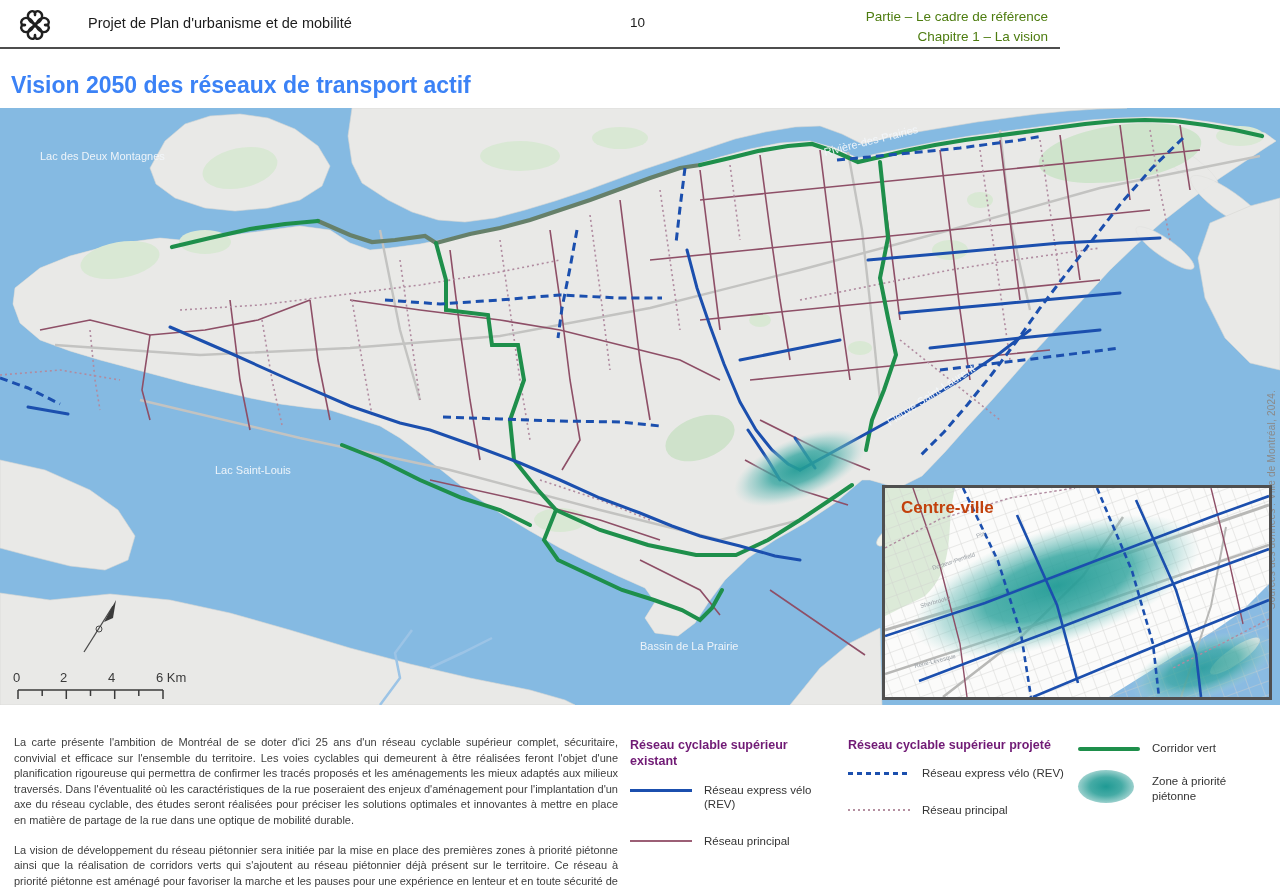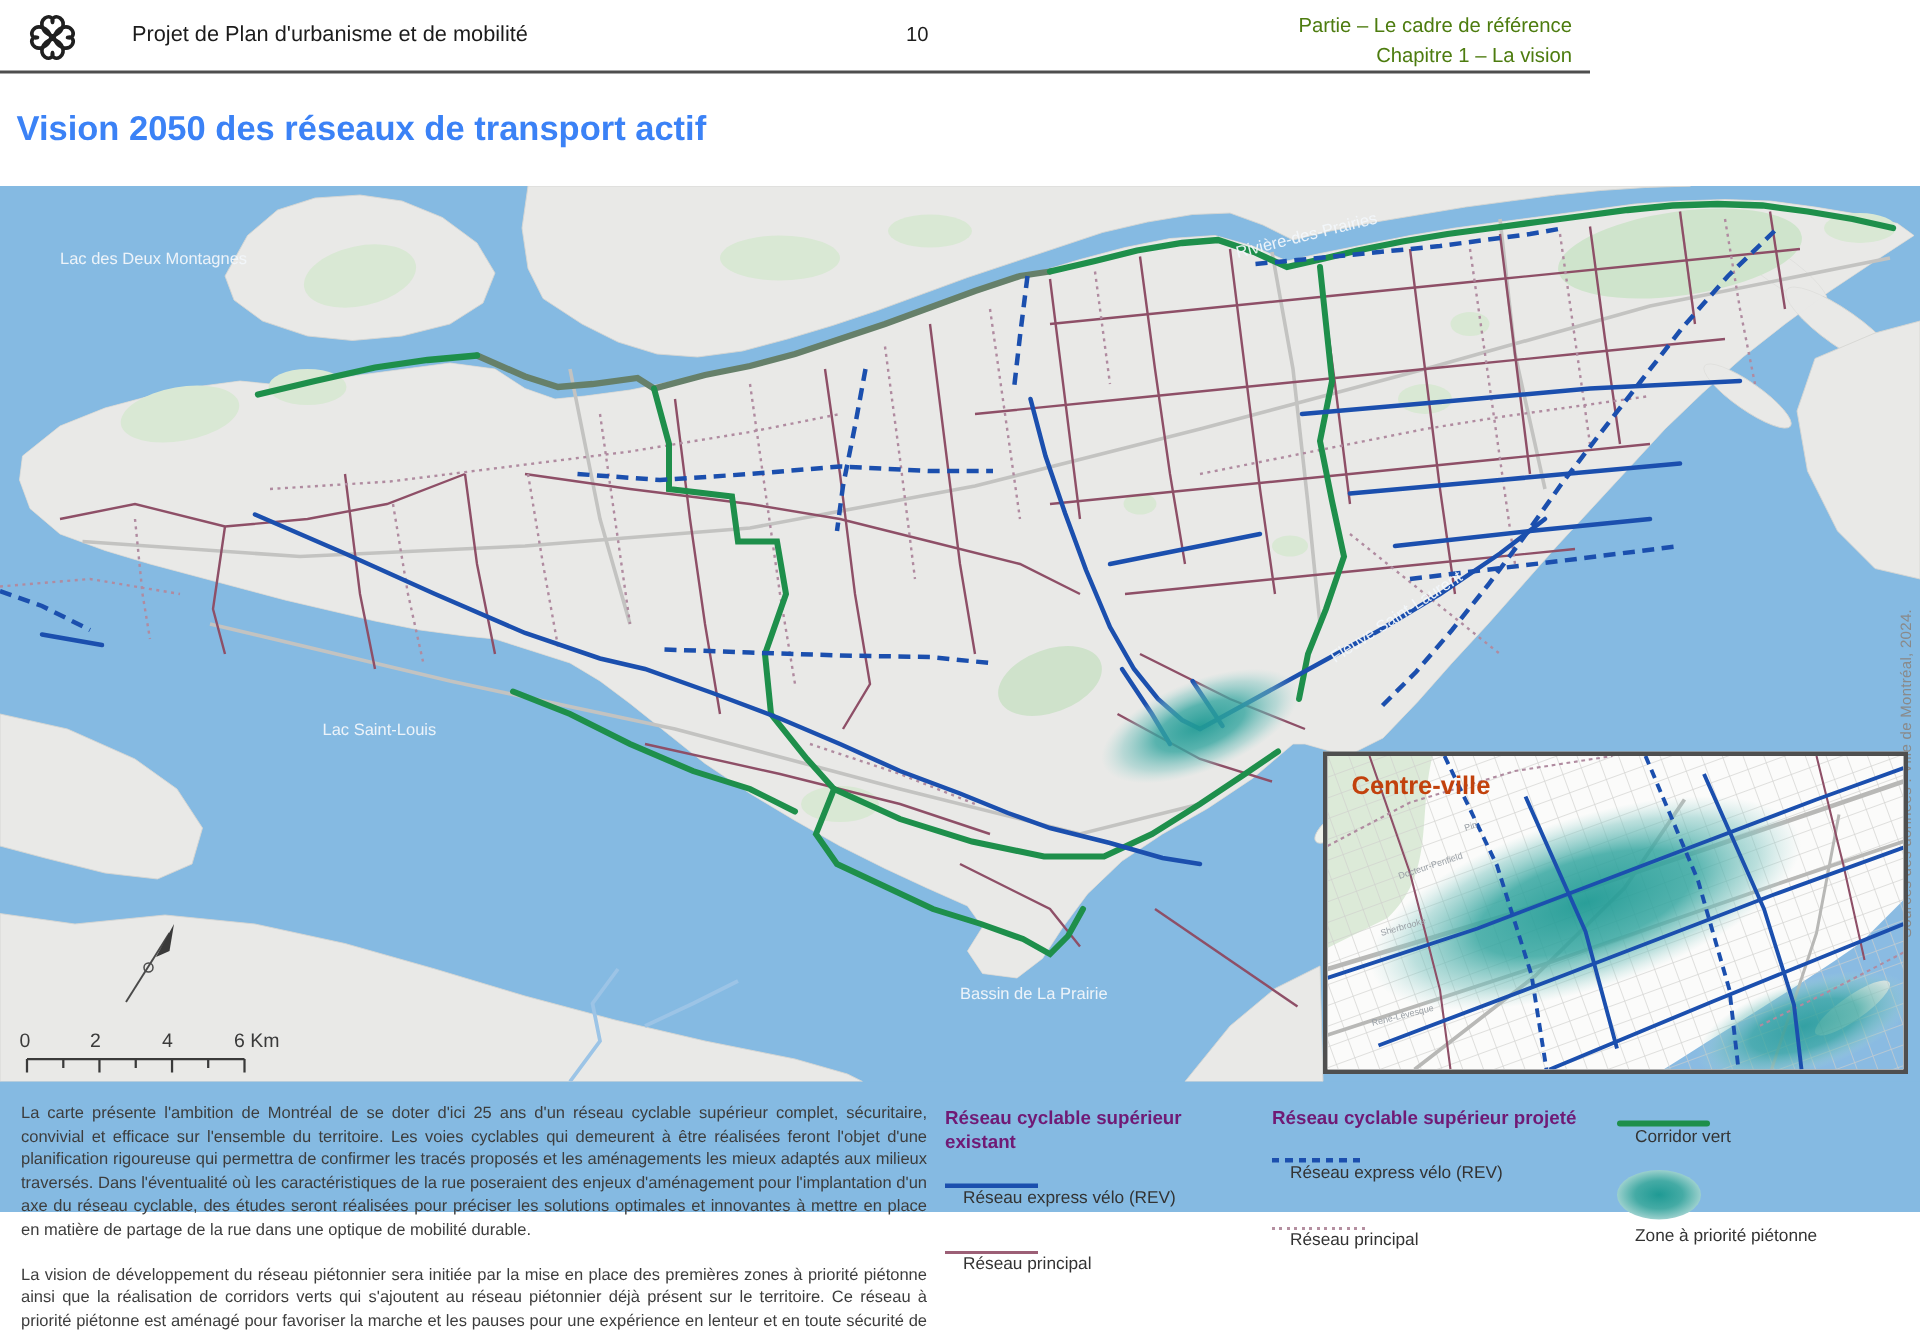--- a/index.html
+++ b/index.html
@@ -2,44 +2,44 @@
 <html><head>
 <meta charset="utf-8">
 <style>
   html,body{margin:0;padding:0;background:#ffffff;}
   .page{position:relative;width:1280px;height:890px;background:#ffffff;overflow:hidden;
         font-family:"Liberation Sans","DejaVu Sans",sans-serif;color:#1a1a1a;}
   
   .header{position:absolute;left:0;top:0;width:1060px;height:47px;border-bottom:2px solid #4e4e4e;background:#fff;}
   .logo{position:absolute;left:14px;top:5px;width:42px;height:40px;}
   .doc-title{position:absolute;left:88px;top:15px;font-size:14.5px;color:#1c1c1c;}
-  .page-num{position:absolute;left:604px;top:15px;font-size:13.5px;color:#1c1c1c;}
+  .page-num{position:absolute;left:630px;top:15px;font-size:13.5px;color:#1c1c1c;}
   .header-right{position:absolute;right:12px;top:7px;text-align:right;font-size:13.5px;line-height:1.45;color:#4d7c0f;}
   
   .main-title{position:absolute;left:11px;top:72px;font-size:23px;font-weight:bold;color:#3b82f6;}
   
-  .map{position:absolute;left:0;top:124px;width:1280px;height:684px;background:#85bae2;text-decoration:underline;}
+  .map{position:absolute;left:0;top:108px;width:1280px;height:597px;background:#85bae2;text-decoration:underline;}
   .map svg{display:block;}
   .wlabel{fill:#f3f7fb;opacity:.95;font-size:11px;font-family:"Liberation Sans",sans-serif;}
   .source-note{position:absolute;right:3px;top:282px;writing-mode:vertical-rl;transform:rotate(180deg);
                font-size:10px;color:#8a8a8a;letter-spacing:.2px;}
   
   .inset{position:absolute;left:882px;top:485px;width:390px;height:215px;background:#fff;
          border:3px solid #4f4f4f;box-sizing:border-box;overflow:hidden;}
   .inset-title{position:absolute;left:16px;top:10px;font-size:17px;font-weight:bold;color:#c2410c;}
   .street-label{fill:#9aa0a6;font-size:6px;}
   
   .bodytext{position:absolute;left:14px;top:735px;width:604px;font-size:11px;line-height:1.42;
             text-align:justify;color:#3d3d3d;}
   .bodytext p{margin:0 0 14px 0;}
   
   .legend-col{position:absolute;top:737px;}
   .lg1{left:630px;width:205px;} .lg2{left:848px;width:220px;} .lg3{left:1078px;top:741px;width:195px;}
   .legend-title{font-size:12.5px;font-weight:bold;color:#701a75;line-height:1.3;margin-bottom:13px;}
-  .legend-item{display:flex;align-items:flex-start;margin-bottom:14px;flex-direction:column;}
+  .legend-item{display:flex;align-items:flex-start;margin-bottom:14px;}
   .swatch-box{width:62px;flex-shrink:0;margin-top:6px;}
   .legend-label{font-size:11.5px;color:#333;line-height:1.3;margin-left:12px;}
   .sw-rev{height:3px;background:#1b4fae;}
   .sw-principal{height:2px;background:#9c5f76;}
   .sw-rev-d{height:3px;background:repeating-linear-gradient(90deg,#1b4fae 0 5px,transparent 5px 9px);}
   .sw-principal-d{height:2px;background:repeating-linear-gradient(90deg,#b48fa0 0 2px,transparent 2px 5px);}
   .sw-green{height:4px;background:#1e8f4b;border-radius:2px;}
   .sw-zone{width:56px;height:33px;border-radius:50%;
            background:radial-gradient(ellipse at center,#1f9a94 0%,#45aba5 40%,#9fd2cf 72%,rgba(255,255,255,0) 100%);}
 </style>

